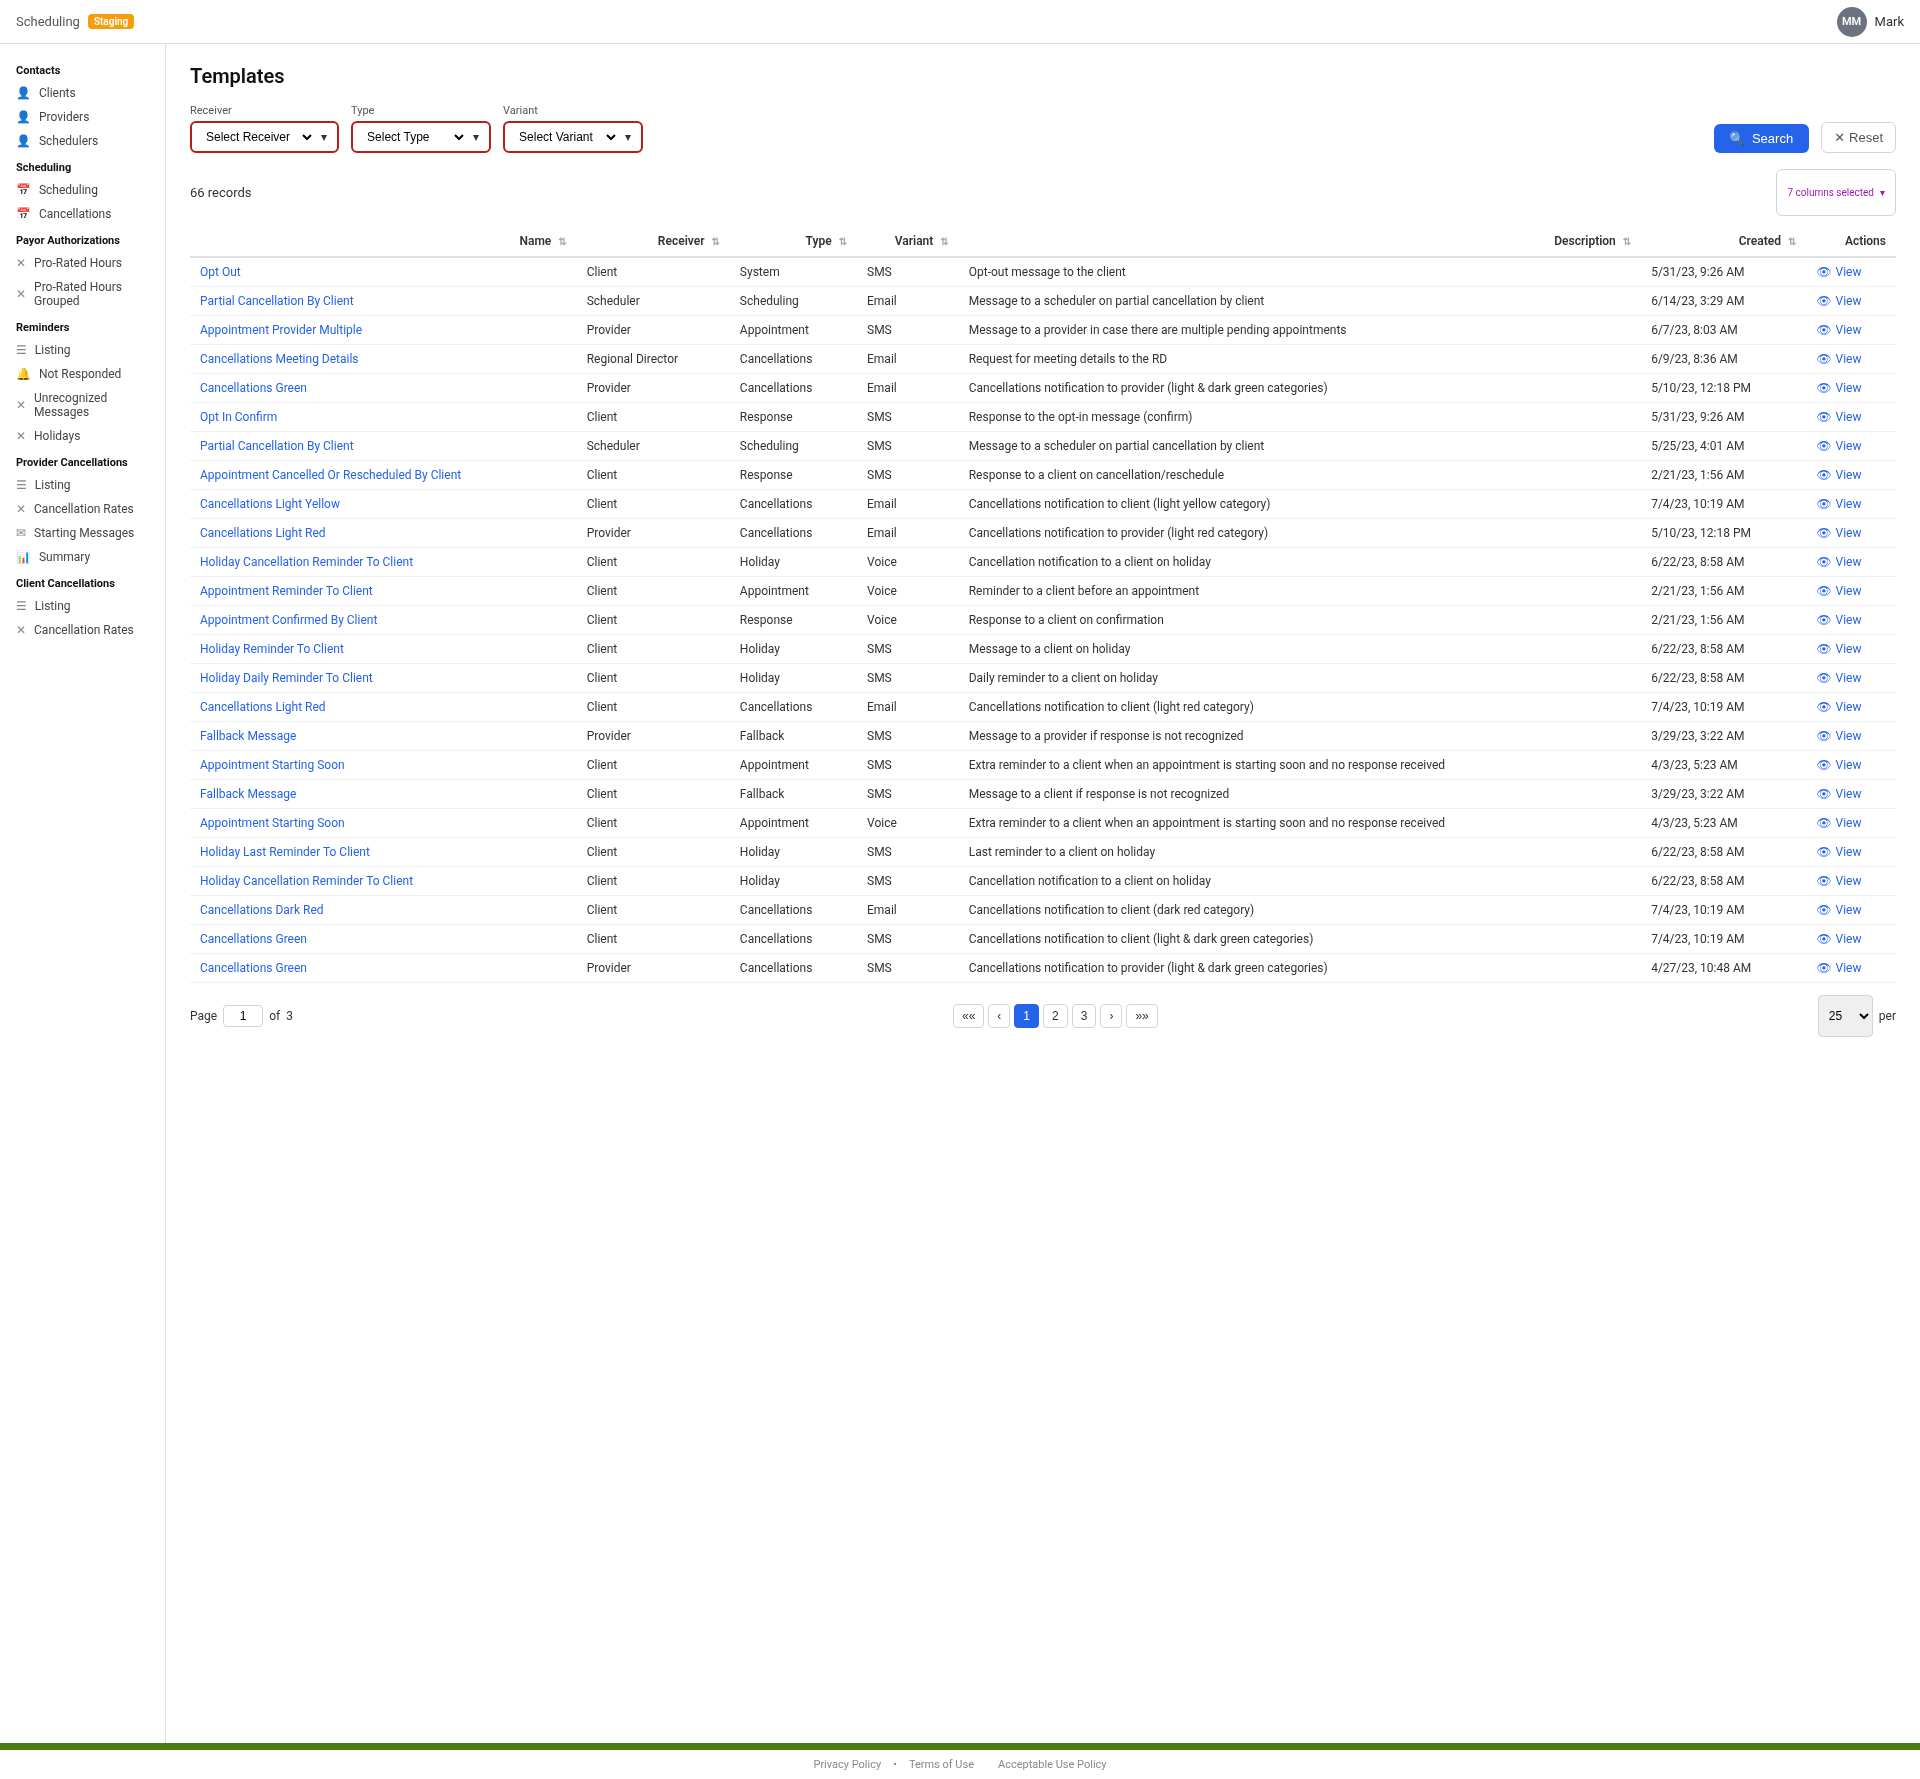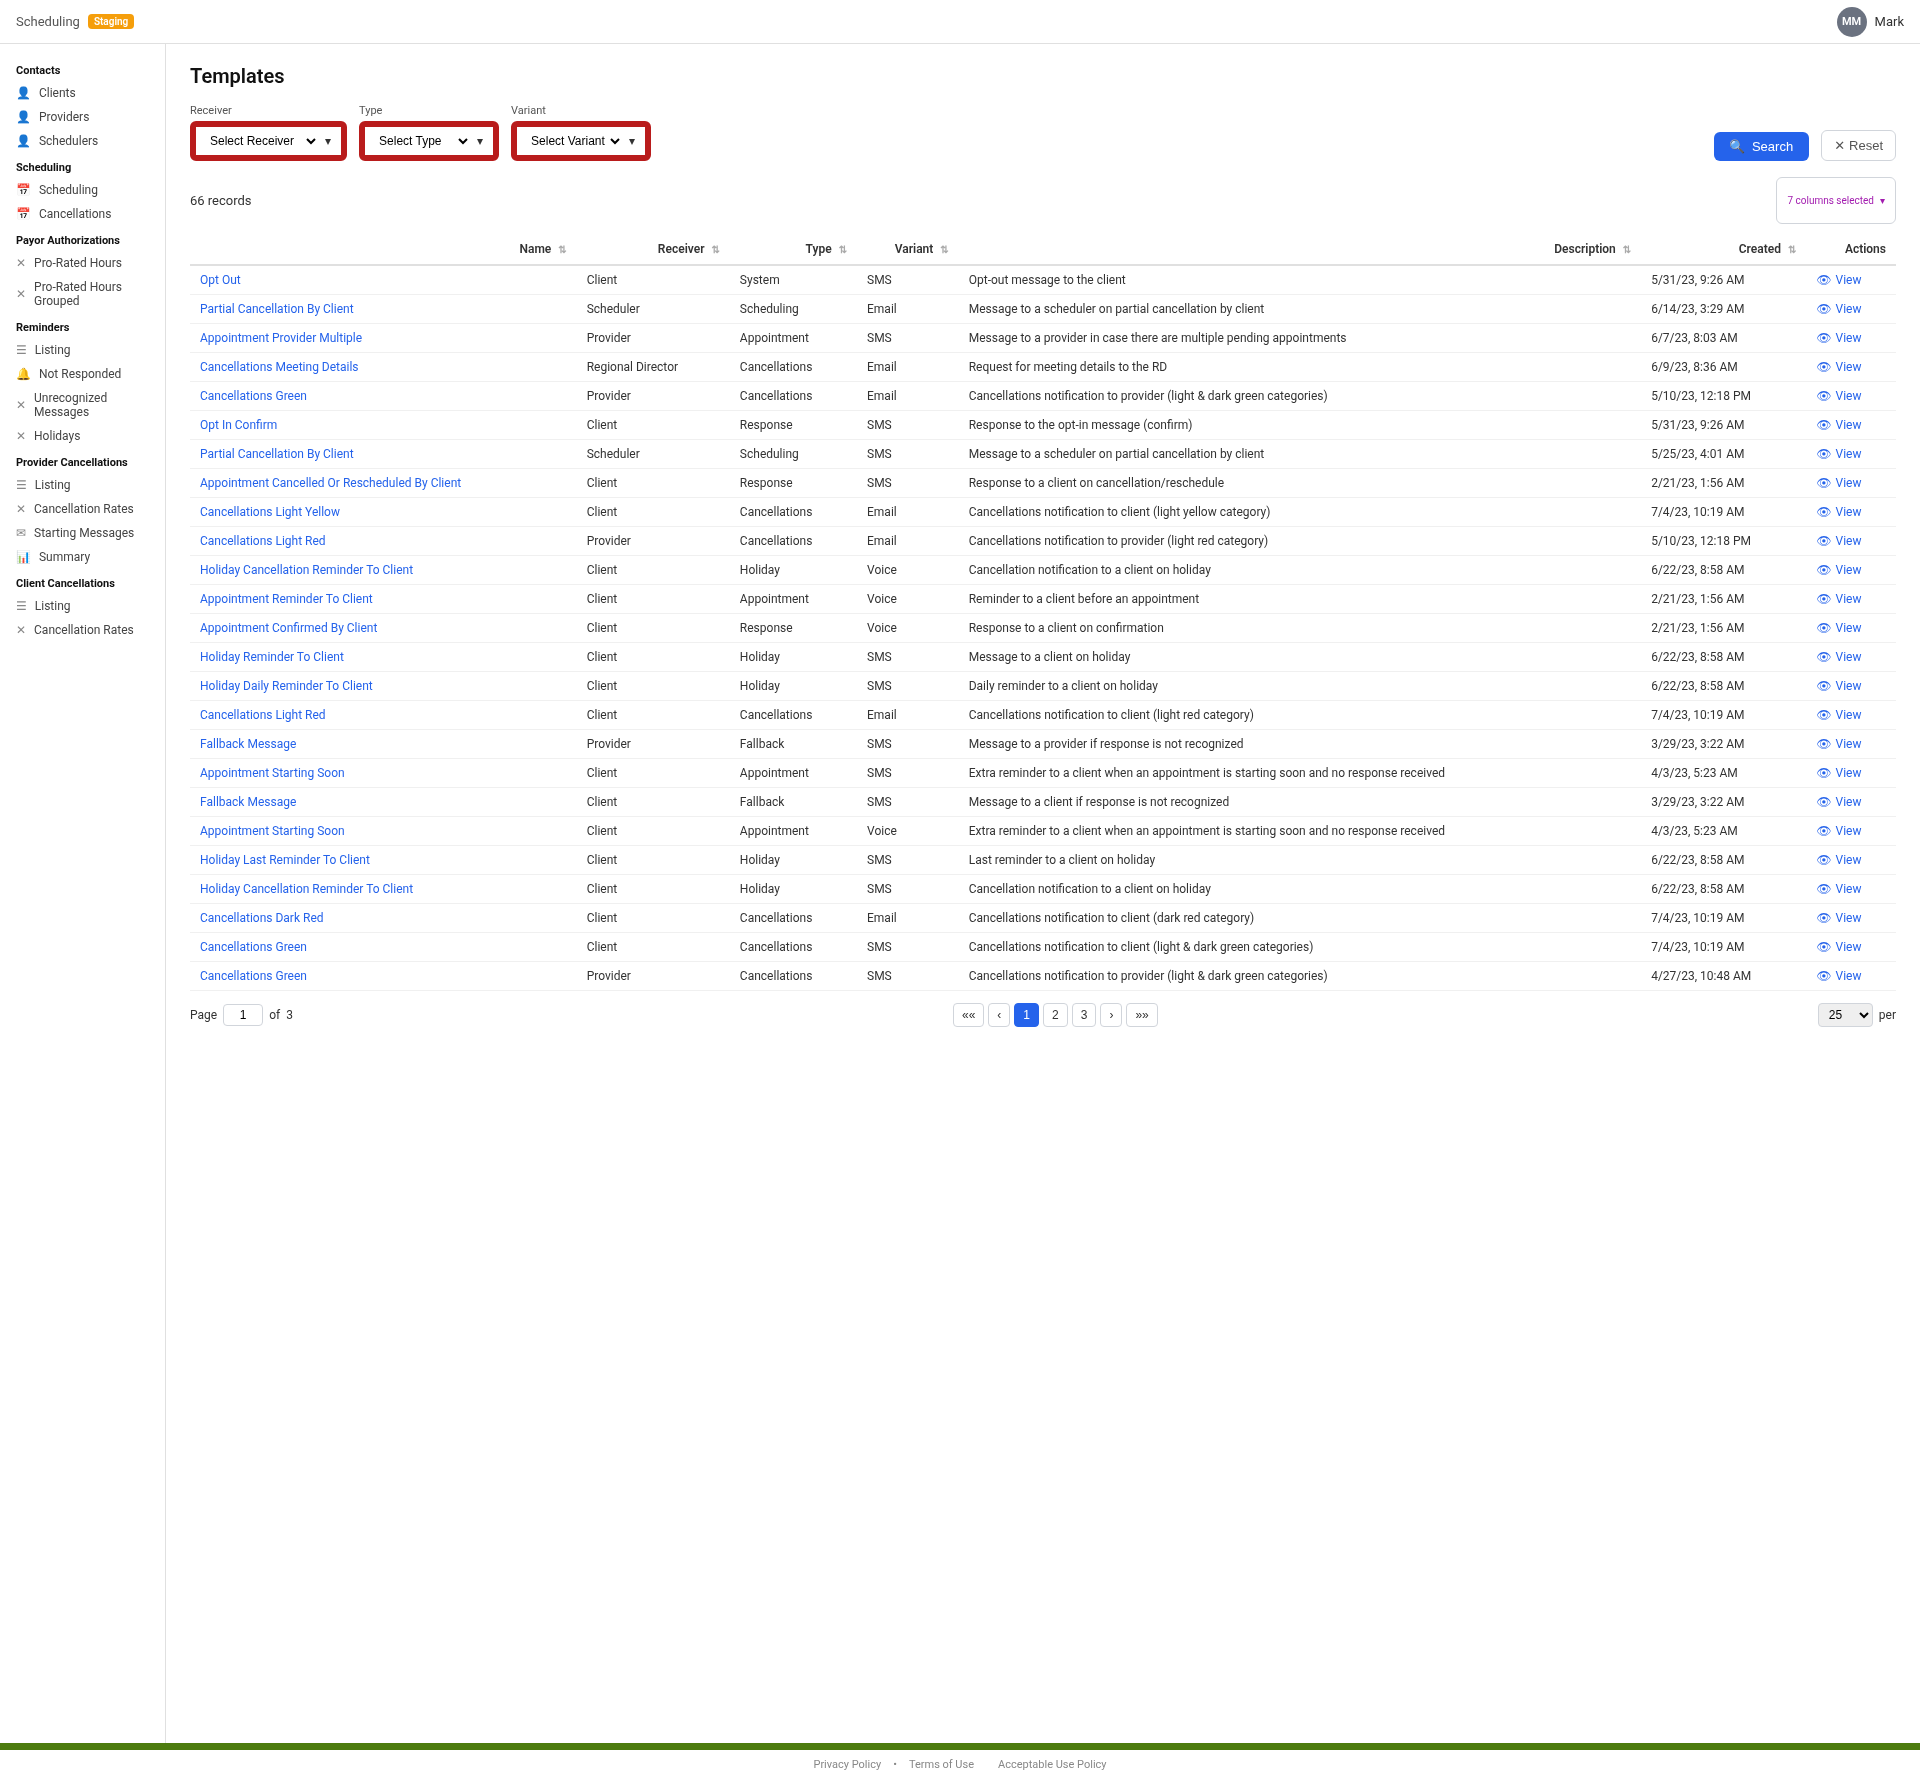--- a/index.html
+++ b/index.html
@@ -19,21 +19,21 @@
     .sidebar-item { display: flex; align-items: center; gap: 8px; padding: 5px 16px; cursor: pointer; color: #444; font-size: 12px; }
     .sidebar-icon { font-size: 12px; color: #888; }
 
     .main { flex: 1; overflow-y: auto; padding: 20px 24px; }
 
     .page-title { font-size: 20px; font-weight: 600; color: #111; margin-bottom: 16px; }
 
     .filters-row { display: flex; align-items: flex-end; gap: 12px; margin-bottom: 16px; }
     .filter-group { display: flex; flex-direction: column; gap: 4px; }
     .filter-label { font-size: 11px; color: #555; }
-    .filter-select { border: 6px solid #b91c1c; border-radius: 6px; padding: 6px 10px; font-size: 12px; color: #333; background: #fff; cursor: pointer; display: flex; align-items: center; gap: 6px; min-width: 140px; justify-content: space-between; }
+    .filter-select { border: 2px solid #b91c1c; border-radius: 6px; padding: 6px 10px; font-size: 12px; color: #333; background: #fff; cursor: pointer; display: flex; align-items: center; gap: 6px; min-width: 140px; justify-content: space-between; }
     .filter-select select { border: none; background: transparent; font-size: 12px; outline: none; flex: 1; }
     .search-btn { margin-left: auto; background: #2563eb; color: #fff; border: none; border-radius: 6px; padding: 7px 16px; font-size: 13px; cursor: pointer; display: flex; align-items: center; gap: 6px; }
     .reset-btn { background: #fff; color: #555; border: 1px solid #d1d5db; border-radius: 6px; padding: 7px 12px; font-size: 13px; cursor: pointer; display: flex; align-items: center; gap: 4px; }
 
     .table-meta { display: flex; align-items: center; justify-content: space-between; margin-bottom: 10px; }
     .records-count { font-size: 13px; color: #333; }
     .columns-selected { border: 1px solid #d1d5db; border-radius: 6px; padding: 17px 10px; font-size: 10px; color: #a21caf; cursor: pointer; display: flex; align-items: center; gap: 6px; background: #fff; }
 
     table { width: 100%; border-collapse: collapse; font-size: 12px; }
     thead tr { border-bottom: 2px solid #e0e0e0; }
@@ -44,21 +44,21 @@
     .view-link { color: #2563eb; text-decoration: none; display: flex; align-items: center; gap: 4px; font-size: 12px; }
     .eye-icon { font-size: 12px; }
 
     .pagination { display: flex; align-items: center; gap: 6px; padding: 12px 0; justify-content: space-between; }
     .page-input-wrap { display: flex; align-items: center; gap: 6px; font-size: 12px; }
     .page-input { width: 40px; border: 1px solid #d1d5db; border-radius: 4px; padding: 3px 6px; font-size: 12px; text-align: center; }
     .page-nav { display: flex; align-items: center; gap: 4px; }
     .page-btn { border: 1px solid #d1d5db; background: #fff; border-radius: 4px; padding: 4px 8px; font-size: 12px; cursor: pointer; color: #333; }
     .page-btn.active { background: #2563eb; color: #fff; border-color: #2563eb; }
     .per-page-wrap { display: flex; align-items: center; gap: 6px; font-size: 12px; }
-    .per-page-select { border: 1px solid #d1d5db; border-radius: 4px; padding: 3px 6px; font-size: 12px; }
+    .per-page-select { border: 1px solid #d1d5db; border-radius: 4px; padding: 12px 6px; font-size: 12px; }
 
     .footer { padding: 8px 16px; font-size: 11px; color: #888; border-top: 7px solid #4d7c0f; display: flex; gap: 12px; justify-content: center; }
     .footer a { color: #888; text-decoration: none; }
   </style>
 </head>
 <body>
 
 <div class="top-bar">
   <div class="top-bar-brand">
     <span class="scheduling-label">Scheduling</span>

